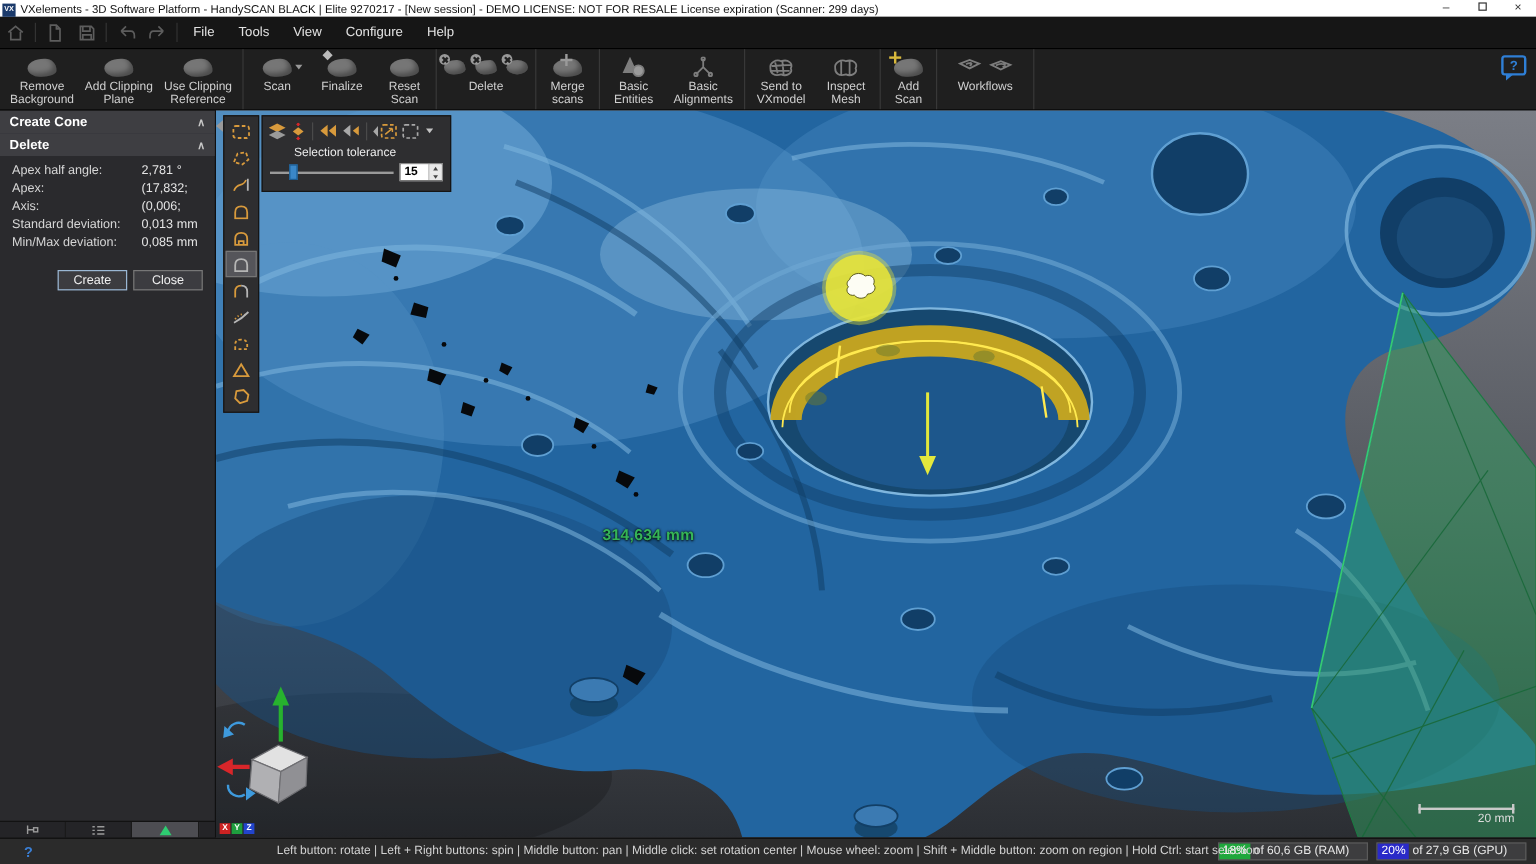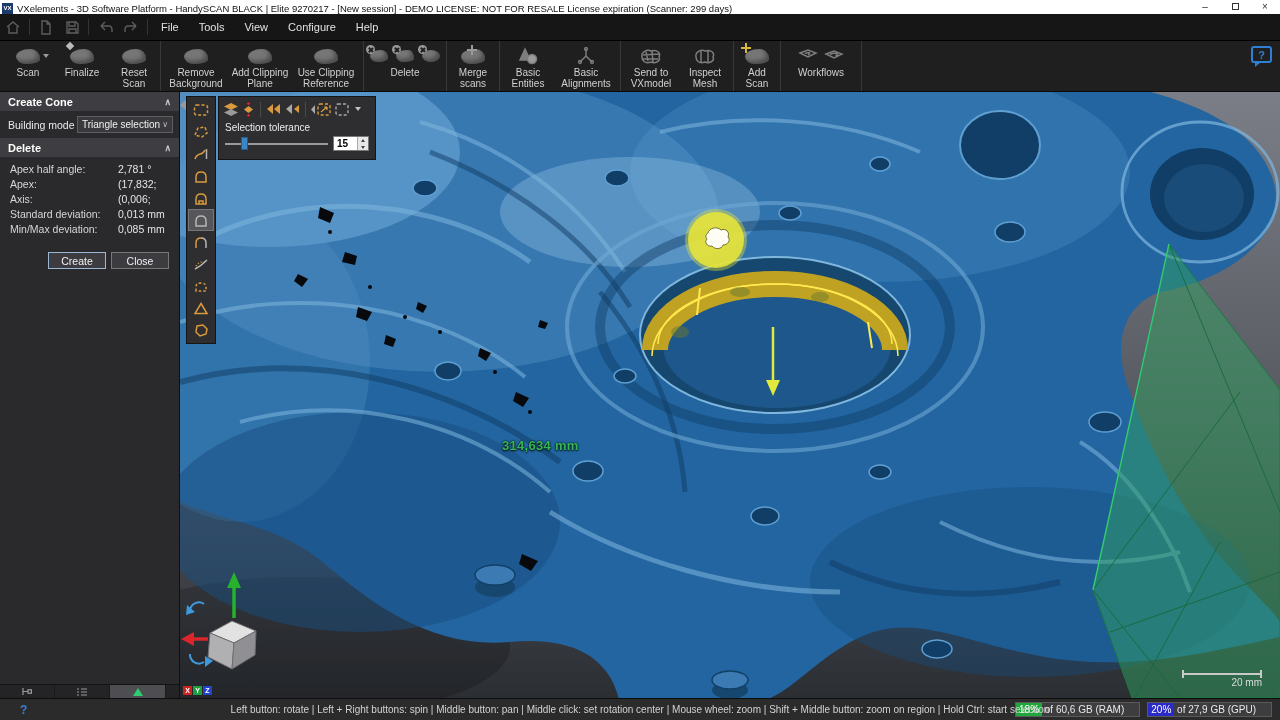--- a/index.html
+++ b/index.html
@@ -91,21 +91,21 @@
   .vtool-btn.active { background:#55555a; border-color:#767676; }
   .vtool svg { fill:none; stroke:#d89a3c; stroke-width:1.5; }
   .vtool svg .gray { stroke:#b5b5b5; }
 
   .htool { position:absolute; left:38px; top:4px; width:158px; height:64px; background:#2e2e30; border:1px solid #151515; }
   .htool-row1 { height:24px; display:flex; align-items:center; padding:0 4px; gap:2px; }
   .htool-row1 svg { fill:none; stroke-width:1.4; }
   .hsep { width:1px; height:15px; background:#4a4a4a; margin:0 2px; }
   .hcaret { width:0; height:0; border-left:3.5px solid transparent; border-right:3.5px solid transparent;
             border-top:4px solid #c2c2c2; margin-left:3px; }
-  .htool-label { font-size:10px; color:#ececec; padding:1px 16px 0 6px; }
+  .htool-label { font-size:10px; color:#ececec; padding:1px 16px 0 6px;margin-left:20px; }
   .htool-row2 { display:flex; align-items:center; padding:3px 6px 0 6px; gap:5px; }
   .slider { flex:1; height:13px; position:relative; }
   .slider .track { position:absolute; left:0; right:0; top:6px; height:1.5px; background:#9a9a9a; }
   .slider .handle { position:absolute; left:16%; top:0; width:7px; height:13px; background:#3a87c8; border:1px solid #1c5c92; }
   .spin { width:36px; height:15px; background:#fff; border:1px solid #777; display:flex; }
   .spin input { flex:1; border:0; font-size:10px; padding:0 0 0 3px; font-family:"Liberation Sans",sans-serif; min-width:0;font-weight:bold;}
   .spin-arrows { width:11px; display:flex; flex-direction:column; border-left:1px solid #aaa; }
   .spin-arrows span { flex:1; background:#e8e8e8; position:relative; }
   .spin-arrows span::after { content:""; position:absolute; left:2.5px; top:2px; width:0; height:0;
       border-left:2.5px solid transparent; border-right:2.5px solid transparent; }
@@ -179,60 +179,60 @@
   <span class="msep"></span>
   <span class="menu-item">File</span>
   <span class="menu-item">Tools</span>
   <span class="menu-item">View</span>
   <span class="menu-item">Configure</span>
   <span class="menu-item">Help</span>
 </div>
 
 <div class="ribbon">
   <div class="rgroup">
+    <div class="rbtn" style="width:66px">
+      <span class="ric">
+          <span class="blob"></span>
+        </span>
+      <span class="rlabel">Remove Background</span>
+    </div>
+    <div class="rbtn" style="width:62px">
+      <span class="ric">
+          <span class="blob"></span>
+        </span>
+      <span class="rlabel">Add Clipping Plane</span>
+    </div>
+    <div class="rbtn" style="width:70px">
+      <span class="ric">
+          <span class="blob"></span>
+        </span>
+      <span class="rlabel">Use Clipping Reference</span>
+    </div>
+  </div>
+  <div class="rgroup">
     <div class="rbtn" style="width:52px">
       <span class="ric">
           <span class="blob"></span>
           <span class="scan-caret"></span>
         </span>
       <span class="rlabel">Scan</span>
     </div>
     <div class="rbtn" style="width:56px">
       <span class="ric">
           <span class="blob">
             <span class="bstar"></span>
           </span>
         </span>
       <span class="rlabel">Finalize</span>
     </div>
     <div class="rbtn" style="width:48px">
       <span class="ric">
           <span class="blob"></span>
         </span>
       <span class="rlabel">Reset Scan</span>
-    </div>
-  </div>
-  <div class="rgroup">
-    <div class="rbtn" style="width:66px">
-      <span class="ric">
-          <span class="blob"></span>
-        </span>
-      <span class="rlabel">Remove Background</span>
-    </div>
-    <div class="rbtn" style="width:62px">
-      <span class="ric">
-          <span class="blob"></span>
-        </span>
-      <span class="rlabel">Add Clipping Plane</span>
-    </div>
-    <div class="rbtn" style="width:70px">
-      <span class="ric">
-          <span class="blob"></span>
-        </span>
-      <span class="rlabel">Use Clipping Reference</span>
     </div>
   </div>
   <div class="rgroup">
     <div class="rbtn" style="width:78px">
       <span class="ric" style="gap:8px">
         <span class="blob small">
             <span class="bx"></span>
           </span>
         <span class="blob small" style="border-radius:70% 30% 60% 40%/40% 70% 30% 60%">
             <span class="bx"></span>
@@ -319,27 +319,20 @@
   </div>
   <div class="ribbon-help">?</div>
 </div>
 
 <div class="main">
 
   <div class="left-panel">
     <div class="phead">
       <span>Create Cone</span>
       <span class="chev-up">∧</span>
-    </div>
-    <div class="prow">
-      <span class="plabel">Building mode</span>
-      <span class="pselect">
-        <span>Triangle selection</span>
-        <span class="sel-chev">∨</span>
-      </span>
     </div>
     <div class="phead">
       <span>Delete</span>
       <span class="chev-up">∧</span>
     </div>
     <div class="details-rows">
       <div class="drow">
           <span class="dl">Apex half angle:</span>
           <span class="dv">2,781 °</span>
         </div>

